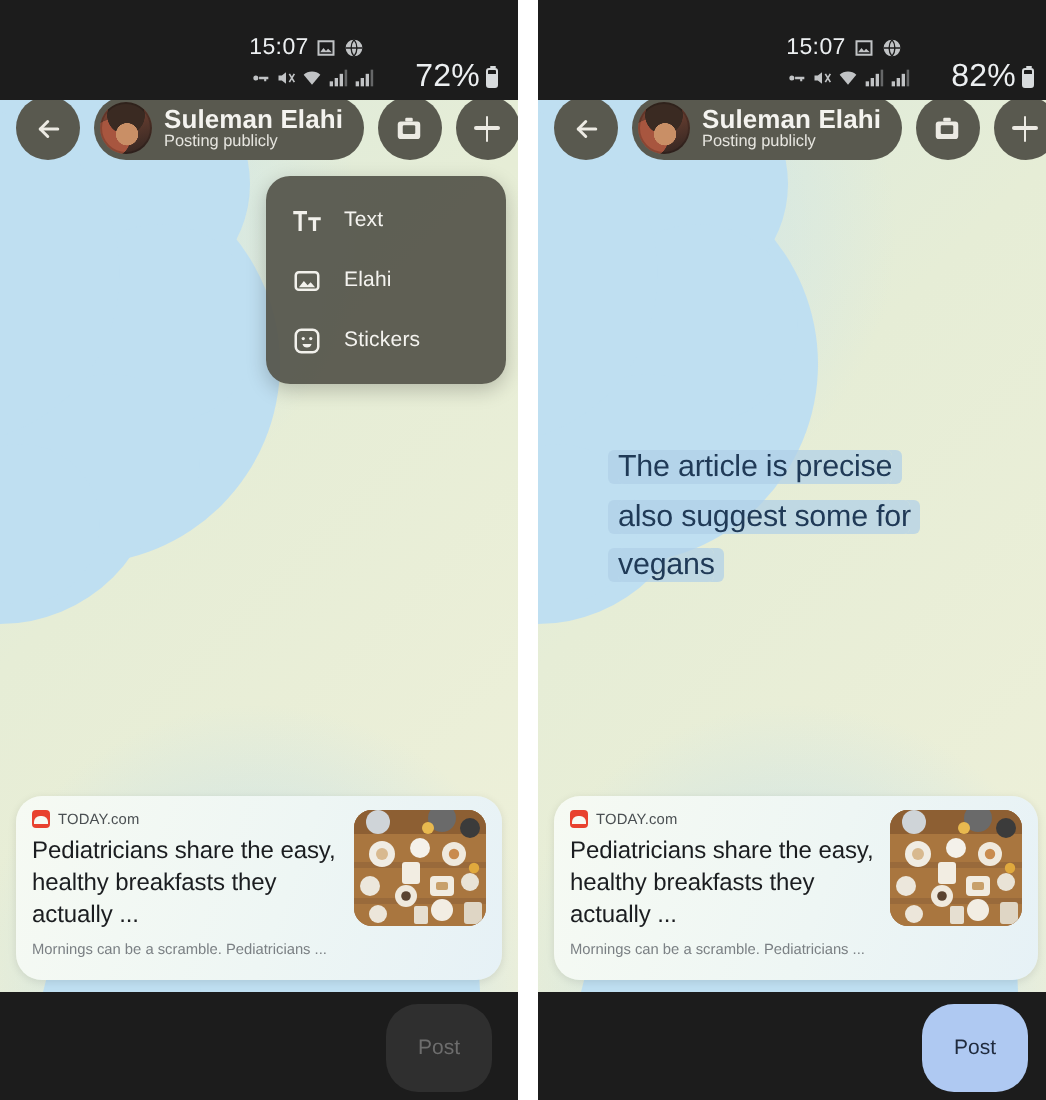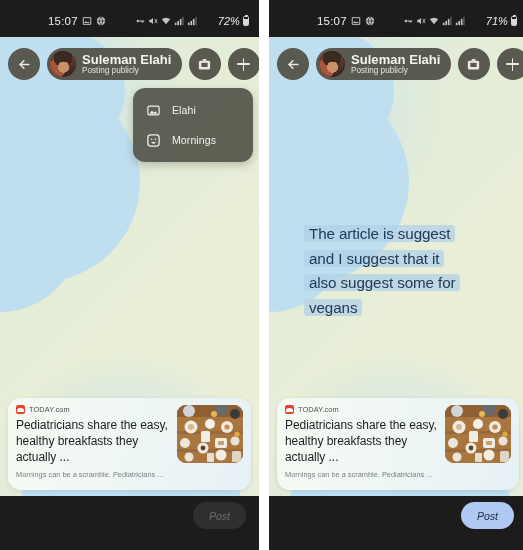--- a/index.html
+++ b/index.html
@@ -27,26 +27,27 @@
     height: 550px;
     background: #1c1c1c;
     overflow: hidden;
     flex: 0 0 auto;
   }
   .panel.right { width: 258px; margin-left: 6px; }
 
   
   .statusbar {
     position: absolute;
-    top: 5px; left: 0; right: 0;
+    top: 18px; left: 0; right: 0;
     height: 32px;
     background: #1c1c1c;
     display: flex;
     align-items: center;
     z-index: 40;
+    flex-direction: column;
   }
   .sb-left {
     display: flex;
     align-items: center;
     gap: 4px;
     margin-left: 48px;
   }
   .sb-time {
     color: #eceff1;
     font-size: 11.5px;
@@ -60,24 +61,23 @@
   }
   .sb-right {
     margin-left: auto;
     margin-right: 10px;
     display: flex;
     align-items: center;
     gap: 3px;
   }
   .sb-batt {
     color: #eceff1;
-    font-size: 11px;
+    font-size: 16px;
     letter-spacing: .1px;
     margin-left: 18px;
-    font-style: italic;
   }
   .battglyph {
     width: 6px; height: 10px;
     border: 1px solid #d8dbdd;
     border-radius: 1.5px;
     position: relative;
     background: linear-gradient(to top, #d8dbdd 72%, transparent 72%);
   }
   .battglyph:after {
     content: "";
@@ -320,31 +320,30 @@
     position: absolute;
     left: 0; right: 0; bottom: 0;
     height: 54px;
     background: #1c1c1c;
     z-index: 28;
   }
   .postbtn {
     position: absolute;
     right: 13px;
     top: 6px;
-    height: 27px;
+    height: 44px;
     min-width: 52px;
     padding: 0 16px;
     border-radius: 16px;
     display: flex;
     align-items: center;
     justify-content: center;
     font-size: 10.5px;
     border: none;
     font-family: "Liberation Sans", sans-serif;
-    font-style: italic;
   }
   .postbtn.disabled { background: #2f2f2f; color: #6d6d6d; }
   .postbtn.enabled  { background: #afc9f2; color: #1f2a3d; }
 </style>
 </head>
 <body>
 
 <div class="stage">
 
   <div class="panel left">
@@ -436,37 +435,46 @@
             <span></span>
             <span></span>
             <span></span>
           </span>
       </div>
     </div>
 
     <div class="menu">
       <div class="menu-item">
         <span class="menu-ico">
+          <svg width="15" height="15" viewBox="0 0 24 24" fill="#f2f1ec">
+              <path d="M1 4h11v2.6H7.8V20H5.2V6.6H1z"></path>
+              <path d="M13 9h10v2.3h-3.7V20h-2.6v-8.7H13z"></path>
+            </svg>
+        </span>
+        <span class="menu-label">Text</span>
+      </div>
+      <div class="menu-item">
+        <span class="menu-ico">
           <svg width="15" height="15" viewBox="0 0 24 24" fill="none" stroke="#f2f1ec" stroke-width="2">
               <rect x="3" y="5" width="18" height="14" rx="2.5"></rect>
               <path d="M5.5 17l4-5 3 3.4 2.4-2.4 3.6 4z" fill="#f2f1ec" stroke="none"></path>
             </svg>
         </span>
         <span class="menu-label">Elahi</span>
       </div>
       <div class="menu-item">
         <span class="menu-ico">
           <svg width="15" height="15" viewBox="0 0 24 24" fill="none" stroke="#f2f1ec" stroke-width="2">
               <rect x="3" y="3" width="18" height="18" rx="4.5"></rect>
               <circle cx="9" cy="10" r="1.3" fill="#f2f1ec" stroke="none"></circle>
               <circle cx="15" cy="10" r="1.3" fill="#f2f1ec" stroke="none"></circle>
               <path d="M8.4 14.4h7.2a3.7 3.7 0 01-7.2 0z" fill="#f2f1ec" stroke="none"></path>
             </svg>
         </span>
-        <span class="menu-label">Mornings</span>
+        <span class="menu-label">Stickers</span>
       </div>
     </div>
 
     <div class="linkcard">
       <div class="lc-body">
         <div class="lc-src">
           <span class="lc-favicon"></span>
           <span class="lc-srcname">TODAY.com</span>
         </div>
         <div class="lc-title">Pediatricians share the easy, healthy breakfasts they actually ...</div>
@@ -538,21 +546,21 @@
             <rect x="8" y="12" width="4" height="10"></rect>
             <rect x="14" y="7" width="4" height="15"></rect>
             <rect x="20" y="2" width="3" height="20" opacity=".45"></rect>
           </svg>
         <svg class="sb-ico" viewBox="0 0 24 24" fill="#d8dbdd">
             <rect x="2" y="16" width="4" height="6"></rect>
             <rect x="8" y="12" width="4" height="10"></rect>
             <rect x="14" y="7" width="4" height="15"></rect>
             <rect x="20" y="2" width="3" height="20" opacity=".45"></rect>
           </svg>
-        <span class="sb-batt">71%</span>
+        <span class="sb-batt">82%</span>
         <span class="battglyph"></span>
       </div>
     </div>
 
     <div class="canvas">
       <div class="wash"></div>
       <div class="blob" style="top:-40px;left:-90px;width:250px;height:330px;">
         <i style="left:0;top:0;width:190px;height:190px;"></i>
         <i style="left:30px;top:90px;width:200px;height:200px;"></i>
         <i style="left:10px;top:160px;width:160px;height:160px;"></i>
@@ -595,22 +603,21 @@
       <div class="tb-circle">
         <span class="dots">
             <span></span>
             <span></span>
             <span></span>
           </span>
       </div>
     </div>
 
     <div class="overlay-text">
-      <div><span class="ln">The article is suggest</span></div>
-      <div><span class="ln">and I suggest that it</span></div>
+      <div><span class="ln">The article is precise</span></div>
       <div><span class="ln">also suggest some for</span></div>
       <div><span class="ln">vegans</span></div>
     </div>
 
     <div class="linkcard">
       <div class="lc-body">
         <div class="lc-src">
           <span class="lc-favicon"></span>
           <span class="lc-srcname">TODAY.com</span>
         </div>

